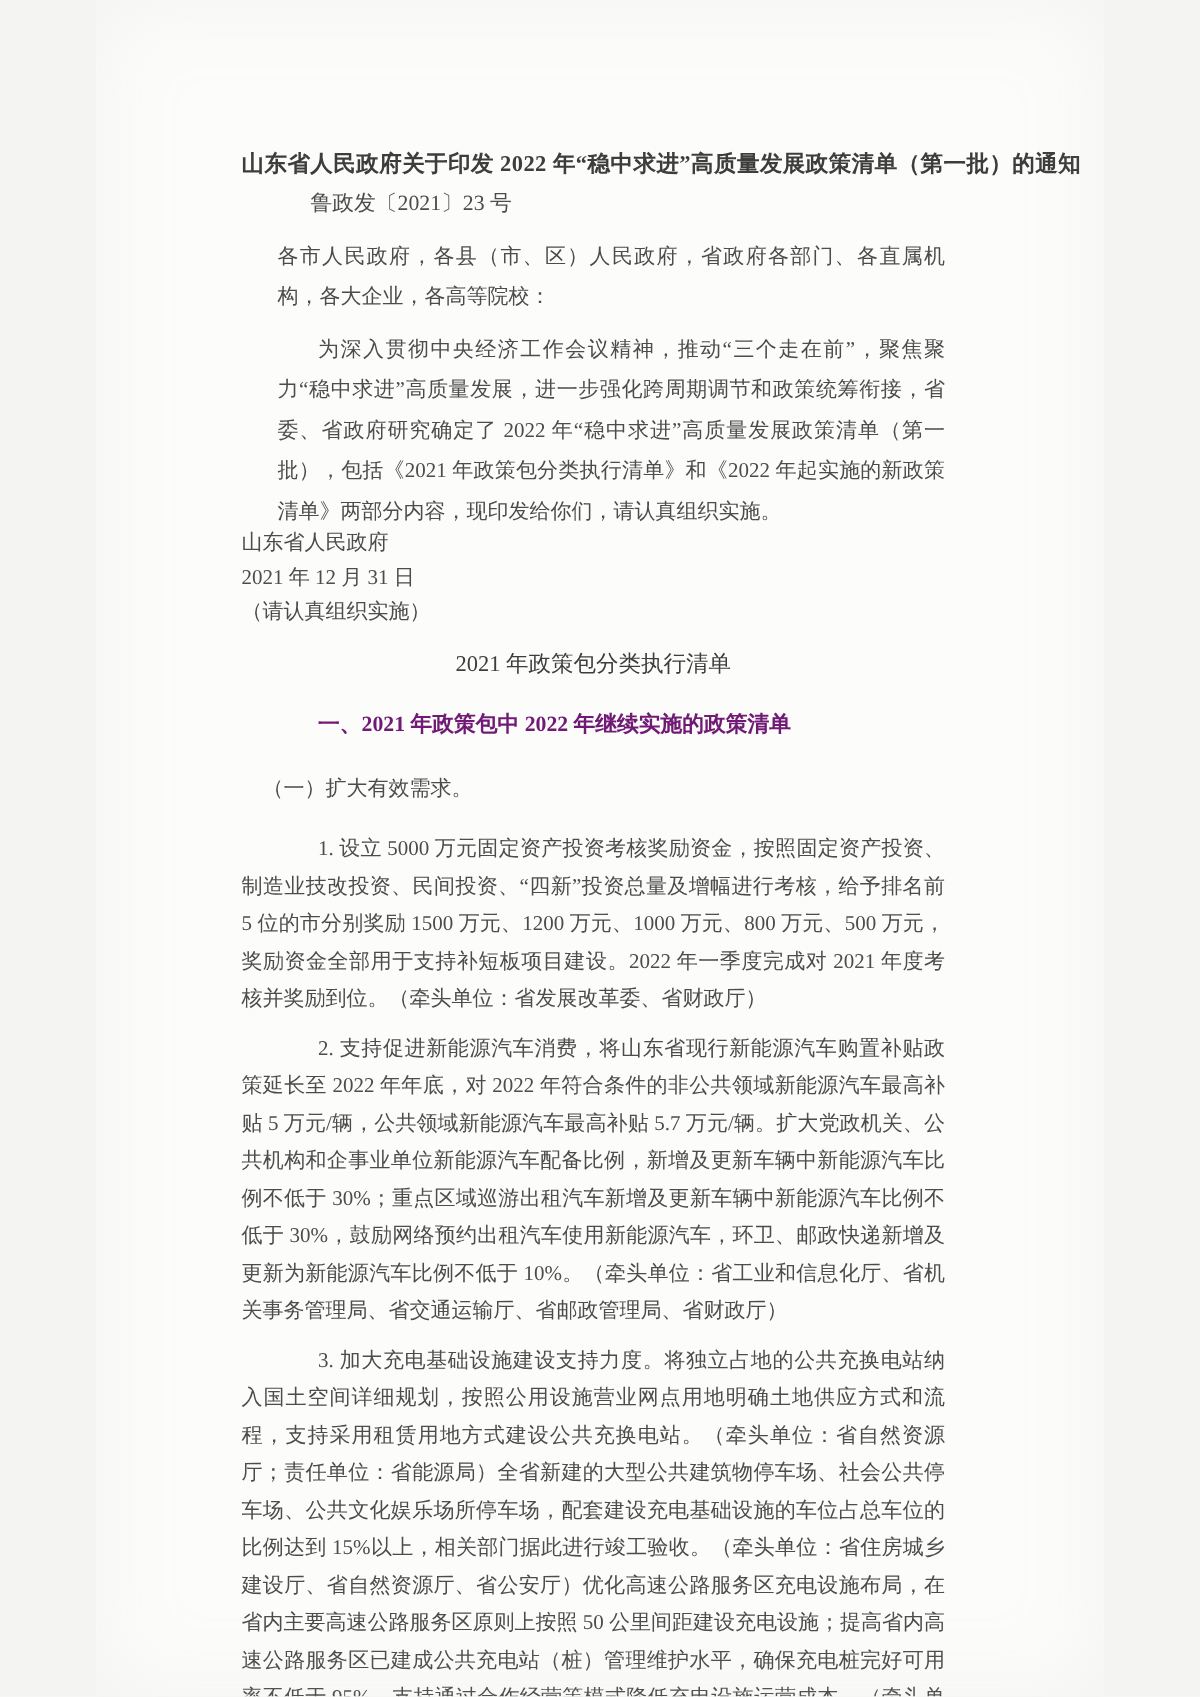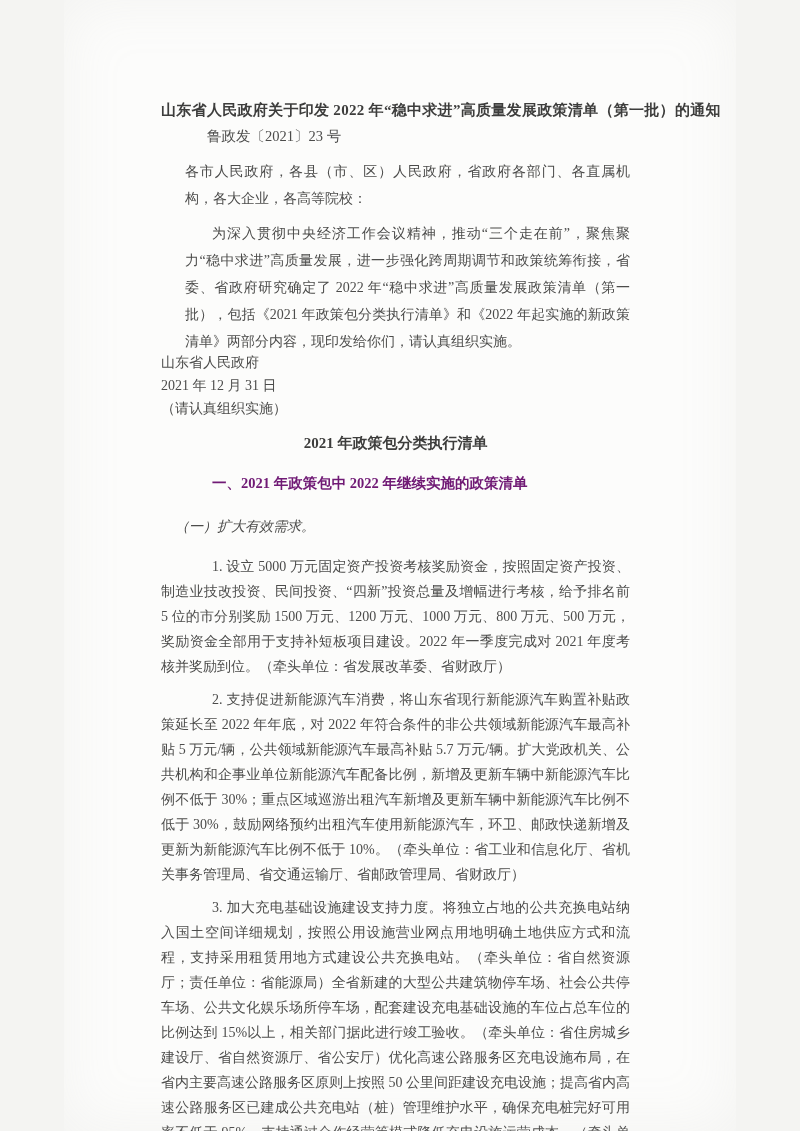--- a/index.html
+++ b/index.html
@@ -60,39 +60,38 @@
     margin-top: -4px;
     font-size: 14px;
     line-height: 23px;
   }
   .sig-issuer { padding-right: 12px; }
   .sig-date   { padding-right: 5px; }
   .sig-note   { padding-right: 0; }
   .list-title {
     margin: 10px 0 0;
     font-size: 15px;
-    font-weight: 700;
+    font-weight: 400;
     color: #3d3d3c;
     text-align: center;
     line-height: 27px;
   }
   .section-heading {
     margin: 13px 0 16px;
     padding-left: 51px;
     font-size: 14.5px;
     font-weight: 700;
     color: #701a75;
     line-height: 27px;
   }
   .sub-heading {
     margin: 14px 0 0;
     padding-left: 14px;
     font-size: 14px;
     line-height: 27px;
-    font-style: italic;
   }
   .policy-item {
     margin: 8px 0 0;
     font-size: 14px;
     line-height: 25px;
     text-indent: 51px;
     text-align: justify;
   }
   .policy-item.first { margin-top: 14px; }
   p, h1, h2, h3, div { -webkit-font-smoothing: antialiased; }

